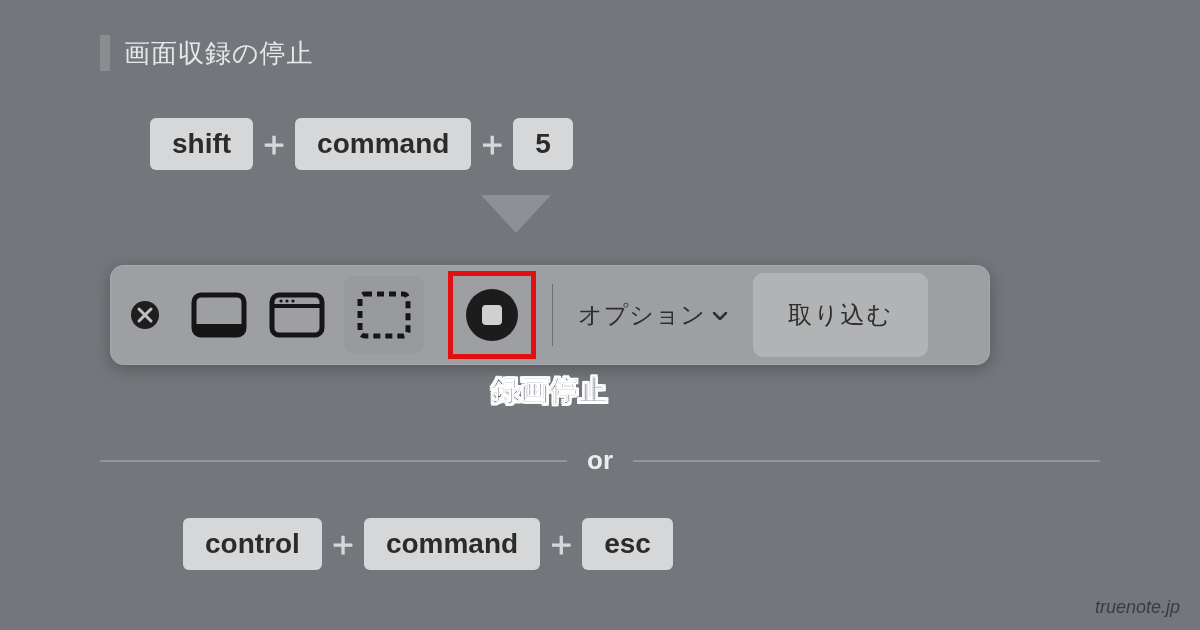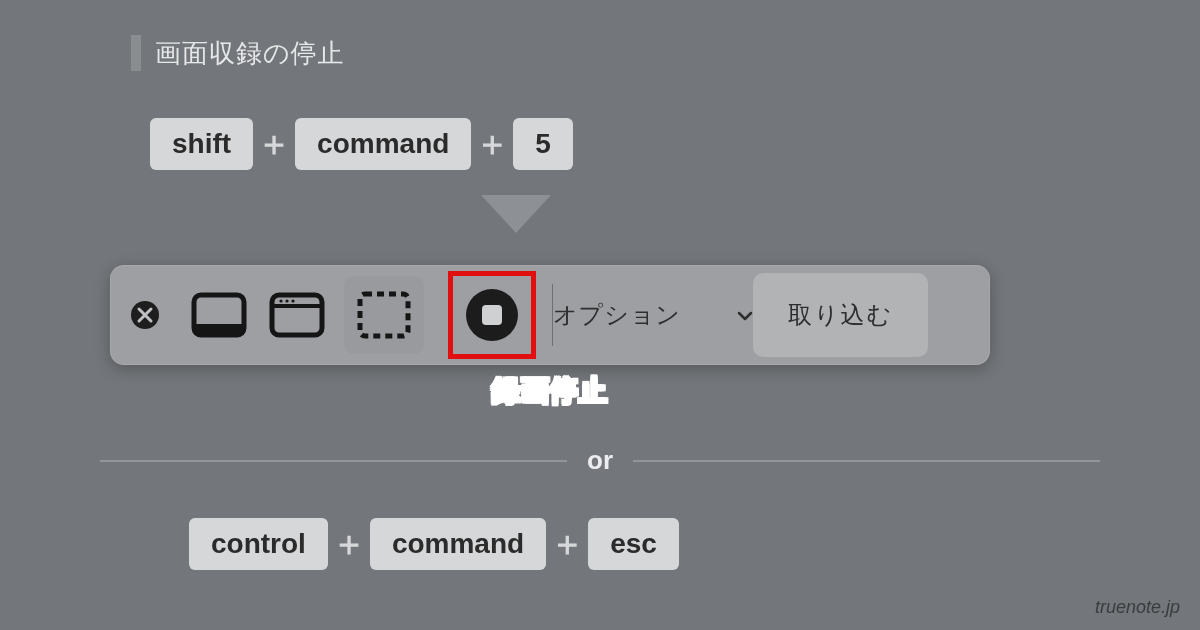--- a/index.html
+++ b/index.html
@@ -10,21 +10,20 @@
     font-family: -apple-system, "Helvetica Neue", Arial, sans-serif;
     position: relative;
     overflow: hidden;
   }
   .title-row {
     position: absolute;
     left: 100px;
     top: 35px;
     display: flex;
     align-items: center;
-    margin-left: 31px;
   }
   .title-bar {
     width: 10px;
     height: 36px;
     background: #8a8d90;
     margin-right: 14px;
   }
   .title-text {
     font-size: 26px;
     color: #e6e7e9;
@@ -36,21 +35,21 @@
     align-items: center;
     gap: 4px;
   }
   .kbd-row-1 {
     position: absolute;
     left: 150px;
     top: 118px;
   }
   .kbd-row-2 {
     position: absolute;
-    left: 162px;
+    left: 156px;
     top: 518px;
     padding-left: 27px;
   }
   .key {
     background: #d6d7d9;
     color: #2b2b2b;
     font-weight: 700;
     font-size: 28px;
     padding: 10px 22px;
     border-radius: 6px;
@@ -114,21 +113,21 @@
   .divider {
     width: 1px;
     height: 62px;
     background: rgba(90,92,94,0.7);
   }
   .opt-cell {
     flex: 0 0 200px;
     height: 100%;
     display: flex;
     align-items: center;
-    justify-content: space-between;
+    justify-content: center;
     gap: 6px;
     font-size: 24px;
     color: #2e2e2e;
     letter-spacing: 1px;
   }
   .capture-cell {
     flex: 0 0 175px;
     height: 84px;
     background: rgba(180,181,183,0.9);
     border-radius: 10px;
@@ -140,21 +139,21 @@
     margin-right: 8px;
     letter-spacing: 2px;
     font-family: Liberation Mono, monospace;
   }
   .stop-label {
     position: absolute;
     left: 492px;
     top: 372px;
     font-size: 28px;
     font-weight: 700;
-    color: #ffffff;
+    color: #0f172a;
     -webkit-text-stroke: 0.5px #fff;
     text-shadow:
       -2px -2px 0 #fff, 2px -2px 0 #fff,
       -2px  2px 0 #fff, 2px  2px 0 #fff,
       -2px 0 0 #fff, 2px 0 0 #fff,
       0 -2px 0 #fff, 0 2px 0 #fff;
     letter-spacing: 1px;
   }
   .or-row {
     position: absolute;

